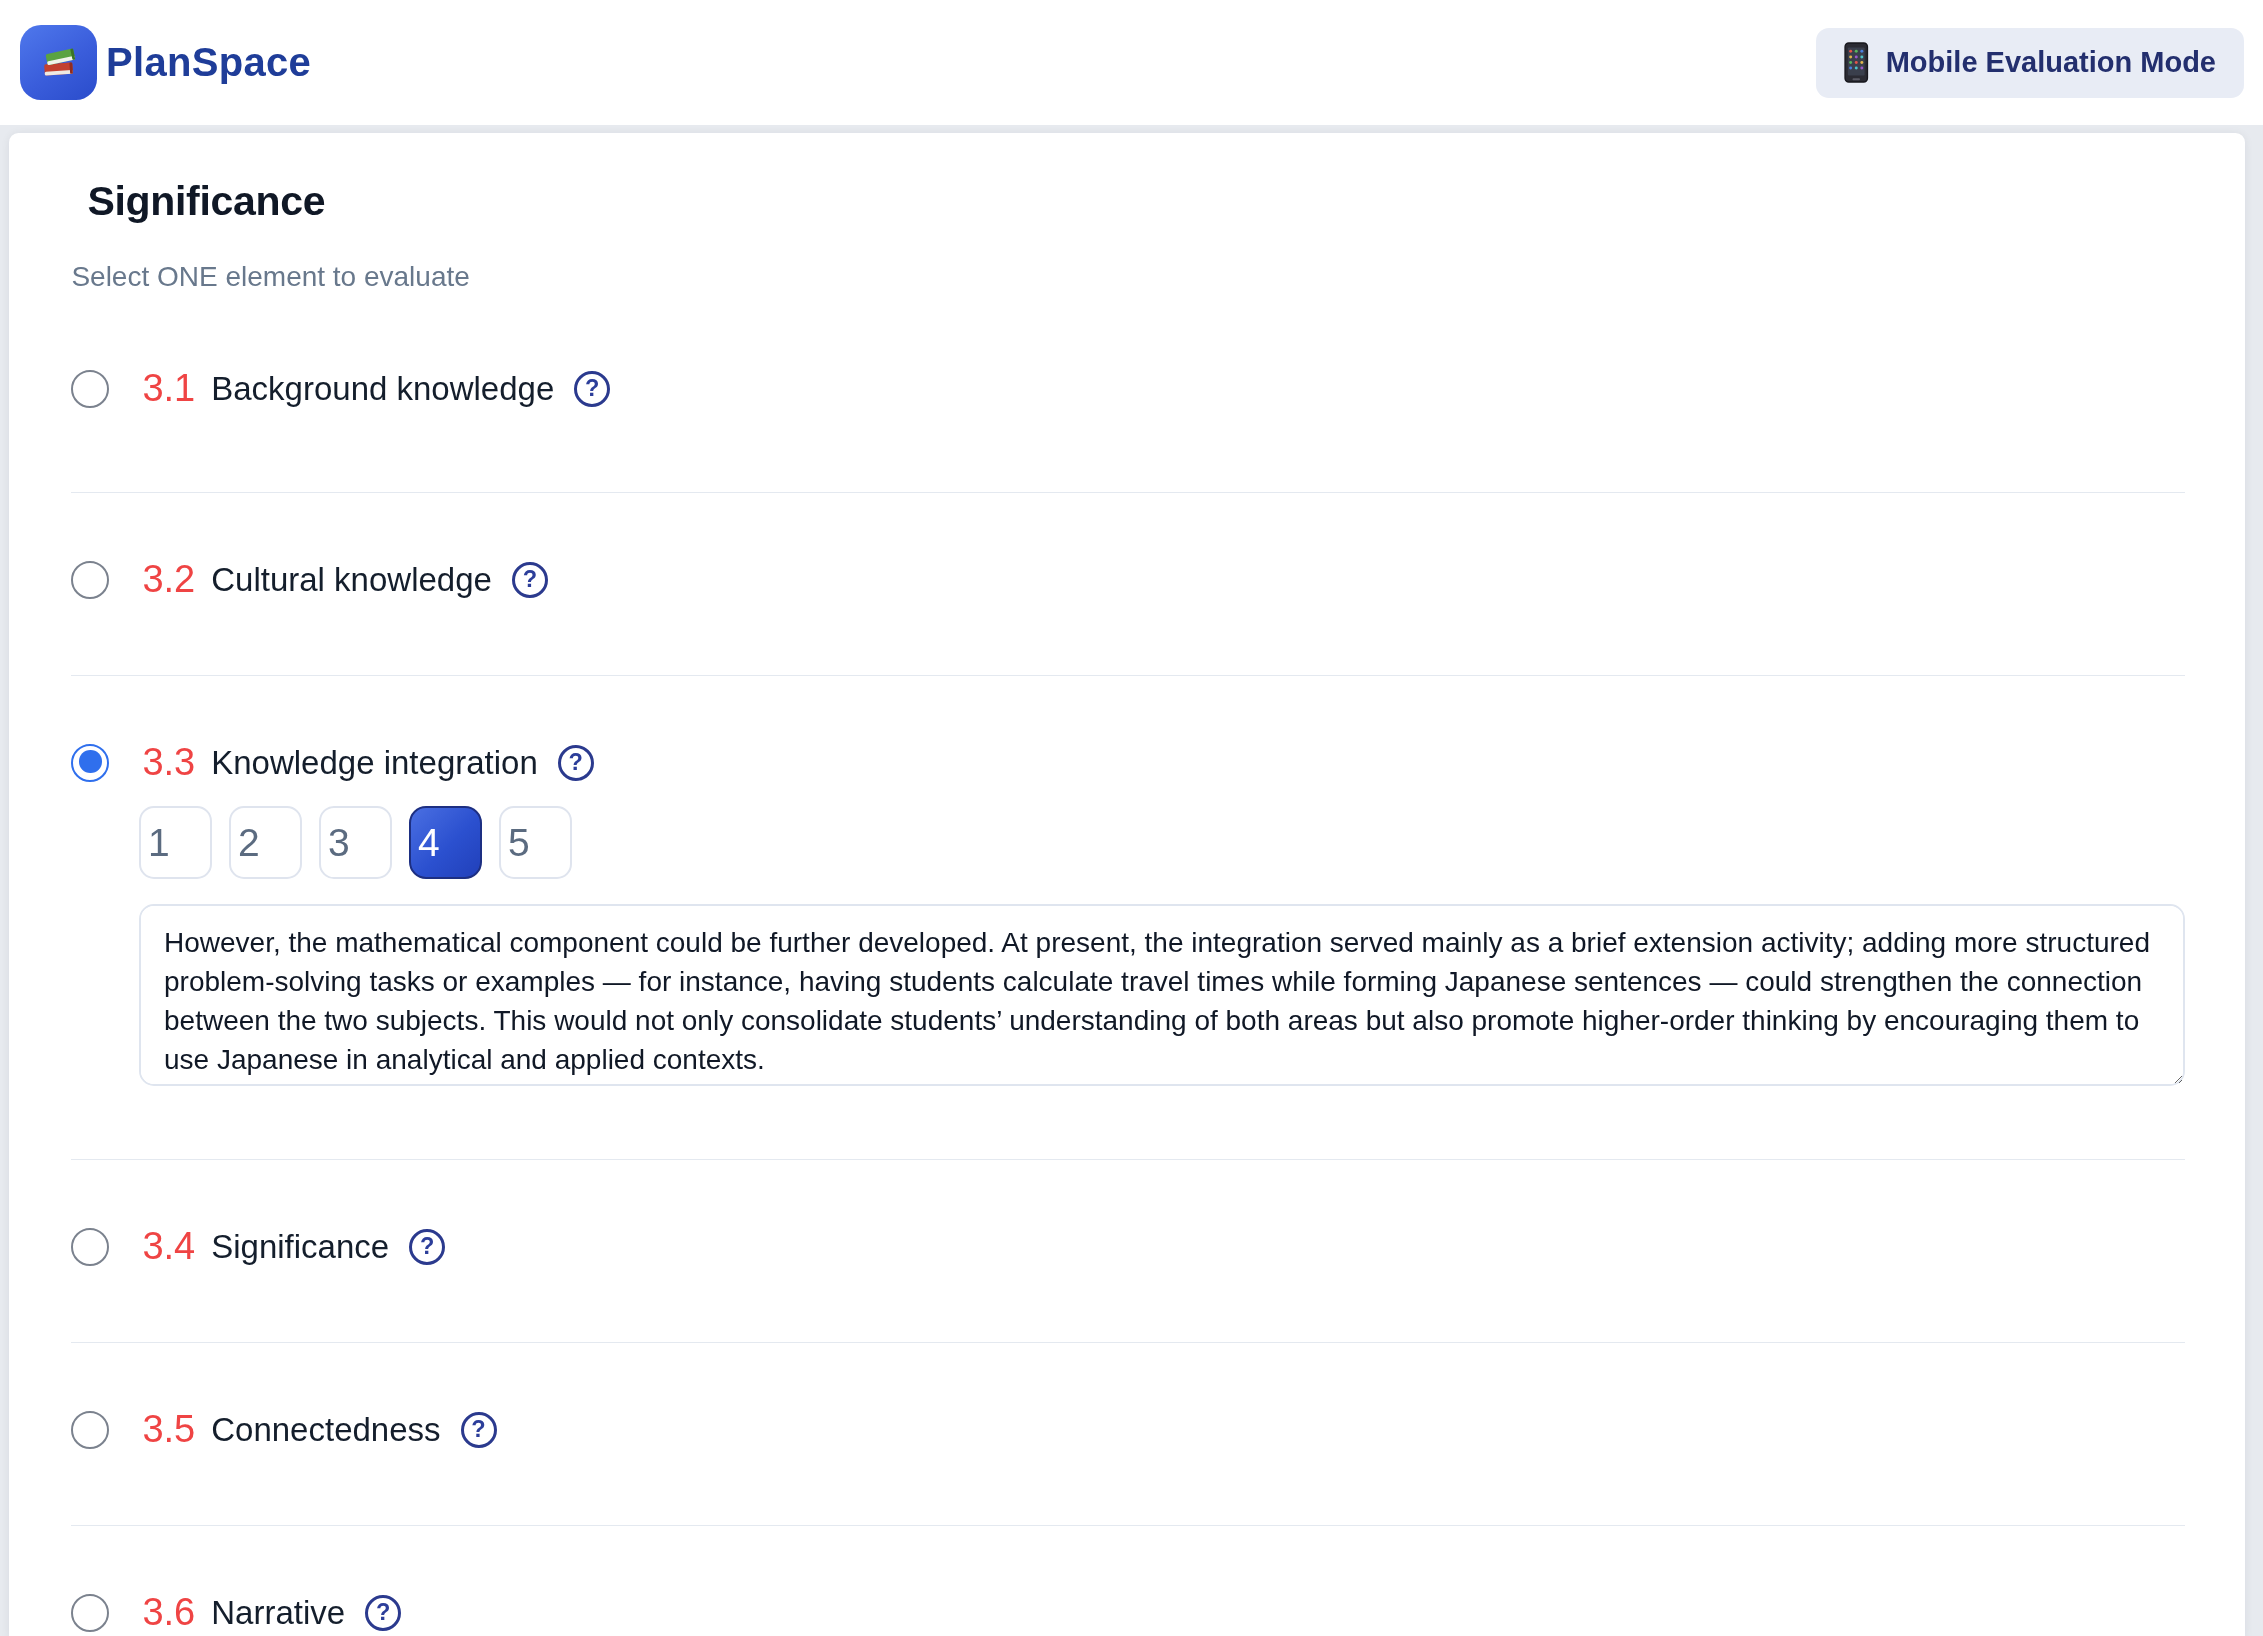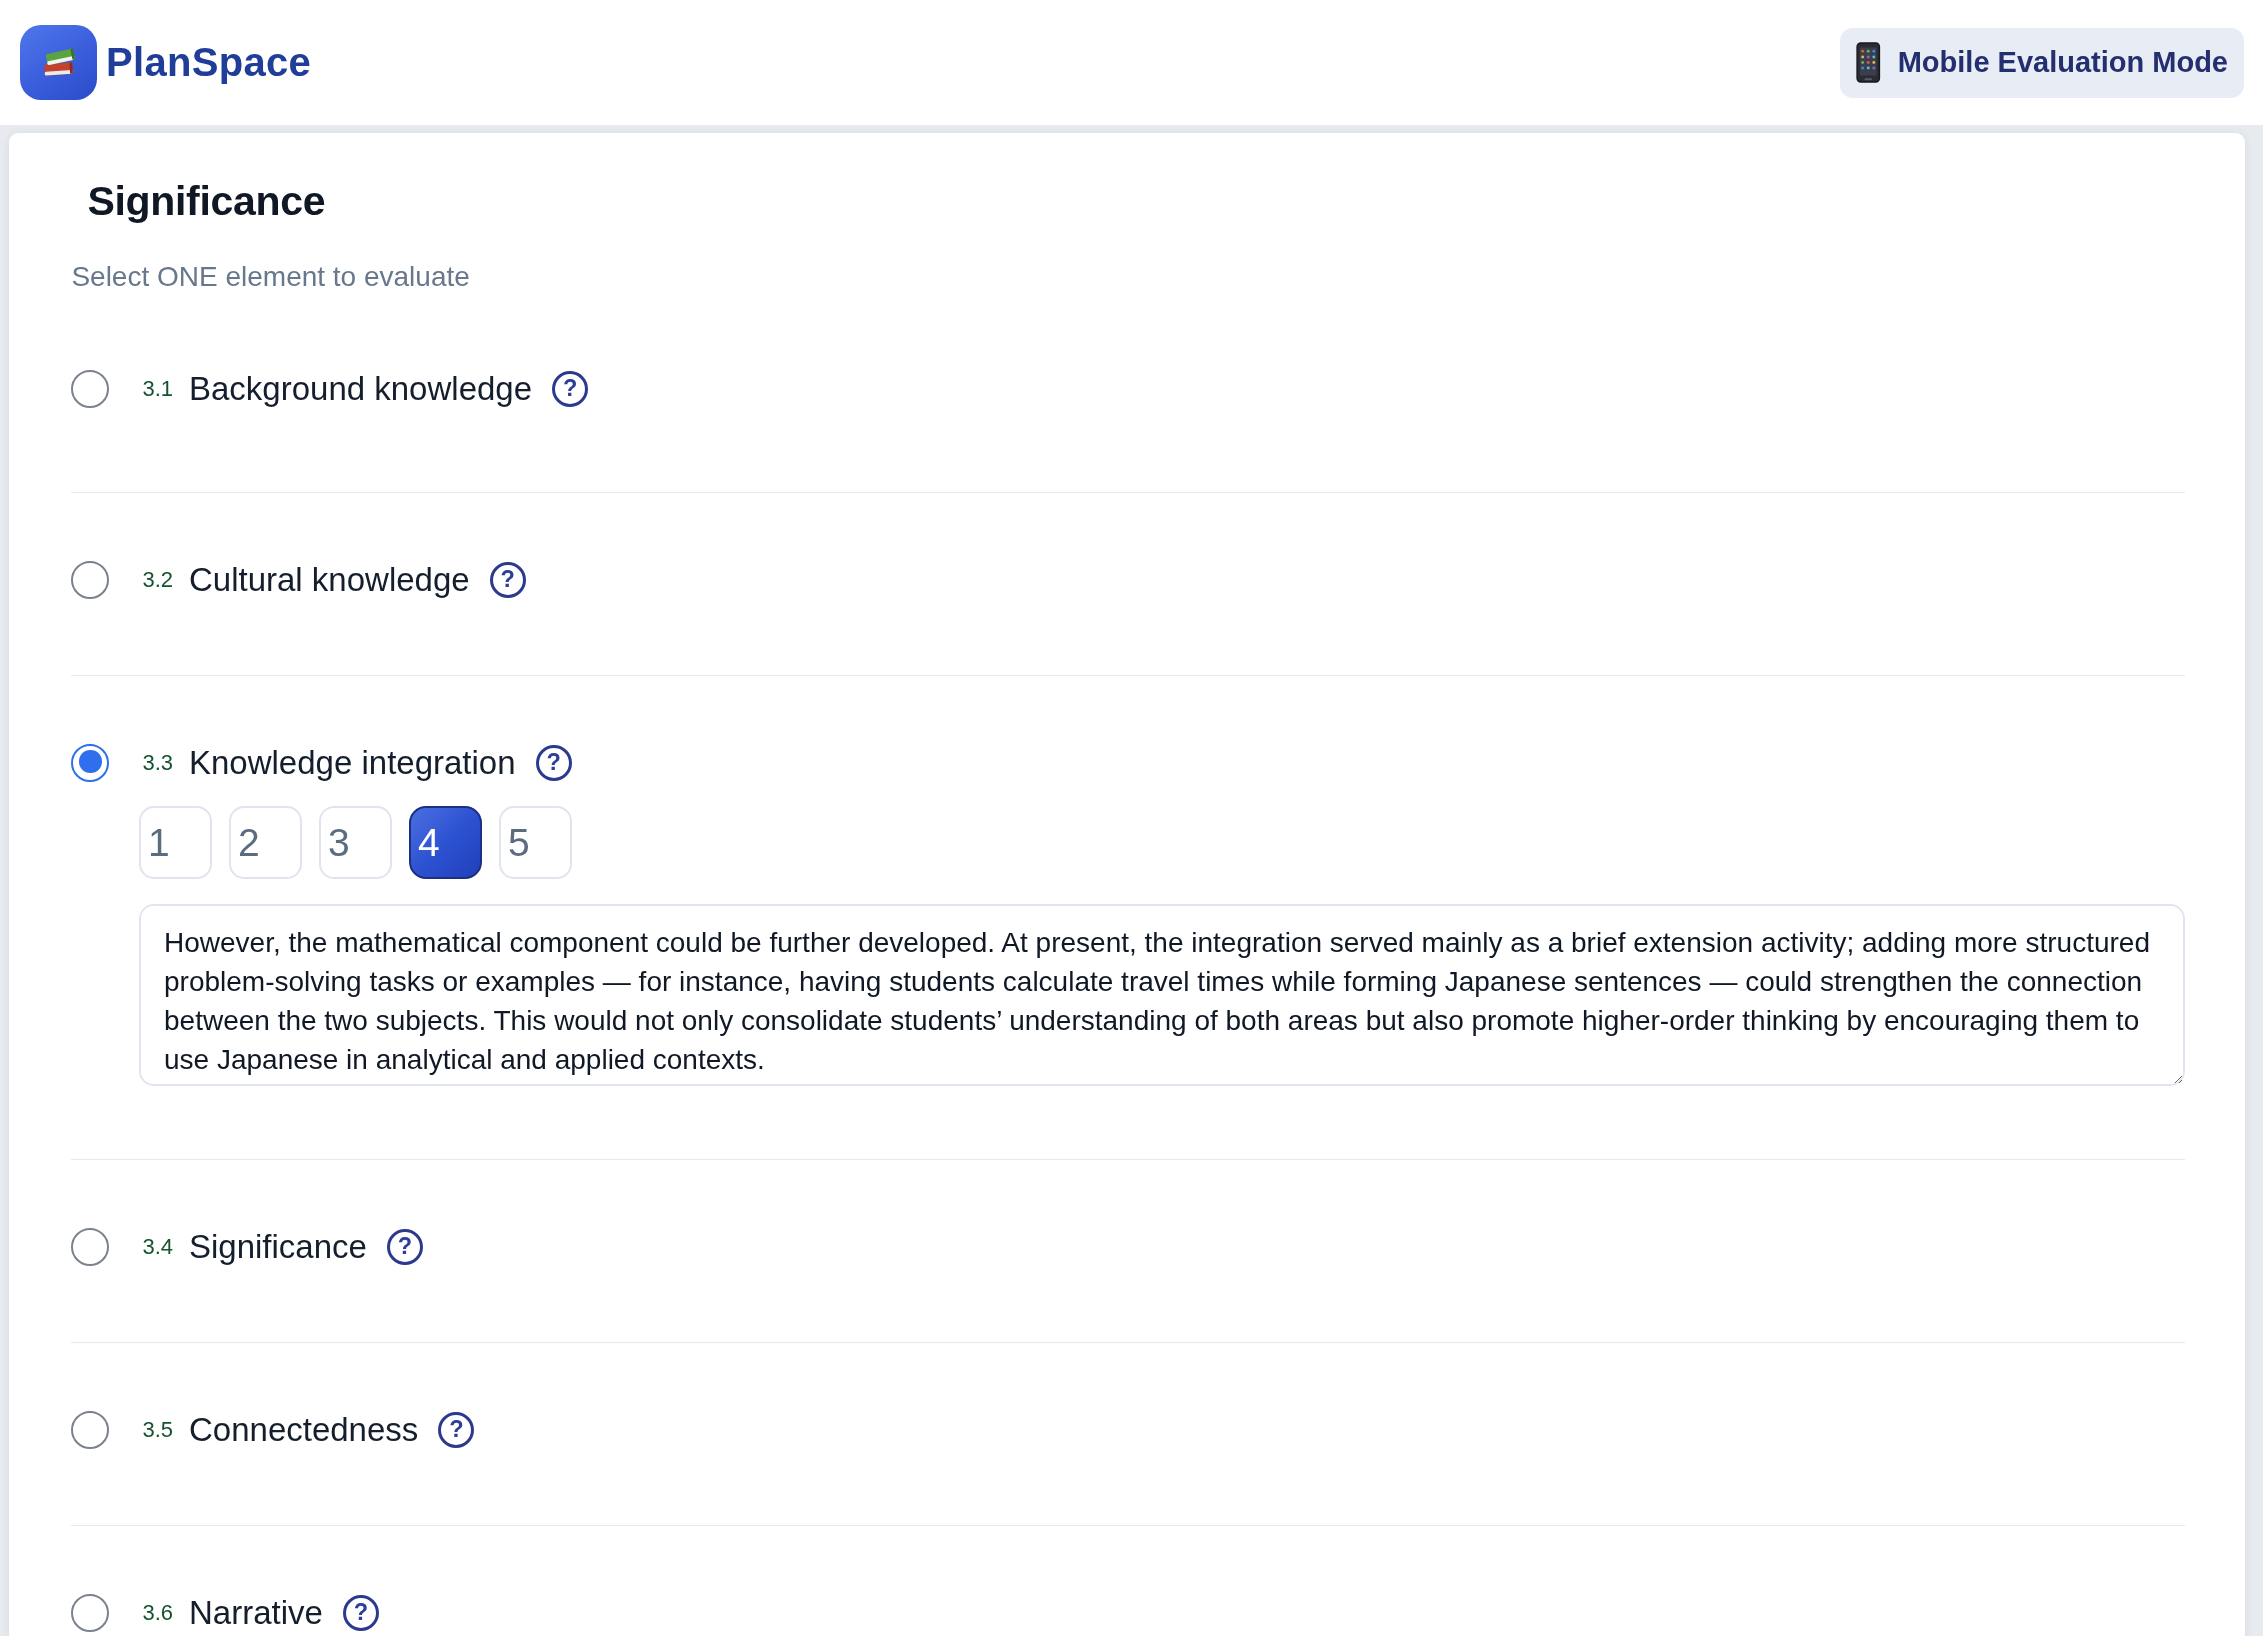--- a/index.html
+++ b/index.html
@@ -26,21 +26,21 @@
     display:flex; align-items:center; justify-content:center;
     flex:none;
   }
   .app-title {
     margin-left:9px;
     font-size:40px; font-weight:700; color:#1f3d99; letter-spacing:0.3px;
   }
   .badge {
     margin-left:auto;
     background:#e8ecf5; border-radius:13px; height:70px;
-    display:flex; align-items:center; gap:17px; padding:0 16px;
+    display:flex; align-items:center; gap:17px; padding:0 28px;
     font-size:29px; font-weight:600; color:#232f6e;
     cursor:default;
   }
 
   
   .card {
     position:absolute; top:133px; left:9.4px; right:19px; bottom:0;
     background:#ffffff;
     border-radius:9.4px 9.4px 0 0;
     box-shadow:0 1.9px 9.4px rgba(16,24,40,.07);
@@ -61,21 +61,21 @@
   .row-head { display:flex; align-items:center; }
   .radio {
     width:38px; height:38px; border-radius:50%;
     border:2.8px solid #7b828e; background:#fff; flex:none; cursor:pointer;
   }
   .radio.selected { border-color:#2f6fed; }
   .radio.selected::after {
     content:""; display:block; width:22.6px; height:22.6px; border-radius:50%;
     background:#2f6fed; margin:4.7px auto;
   }
-  .num { margin-left:33px; font-size:22px; color:#14532d; flex:none; }
+  .num { margin-left:33px; font-size:38px; color:#ef4444; flex:none; }
   .label { margin-left:16px; font-size:33px; font-weight:500; color:#141e2c; line-height:45px; }
   .help {
     margin-left:20px; width:36px; height:36px; border-radius:50%;
     border:3.3px solid #2b3a8e; color:#2c3e9a;
     display:flex; align-items:center; justify-content:center;
     font-size:23.5px; font-weight:700; padding-bottom:0.9px;
     cursor:pointer; flex:none;
   }
 
   

